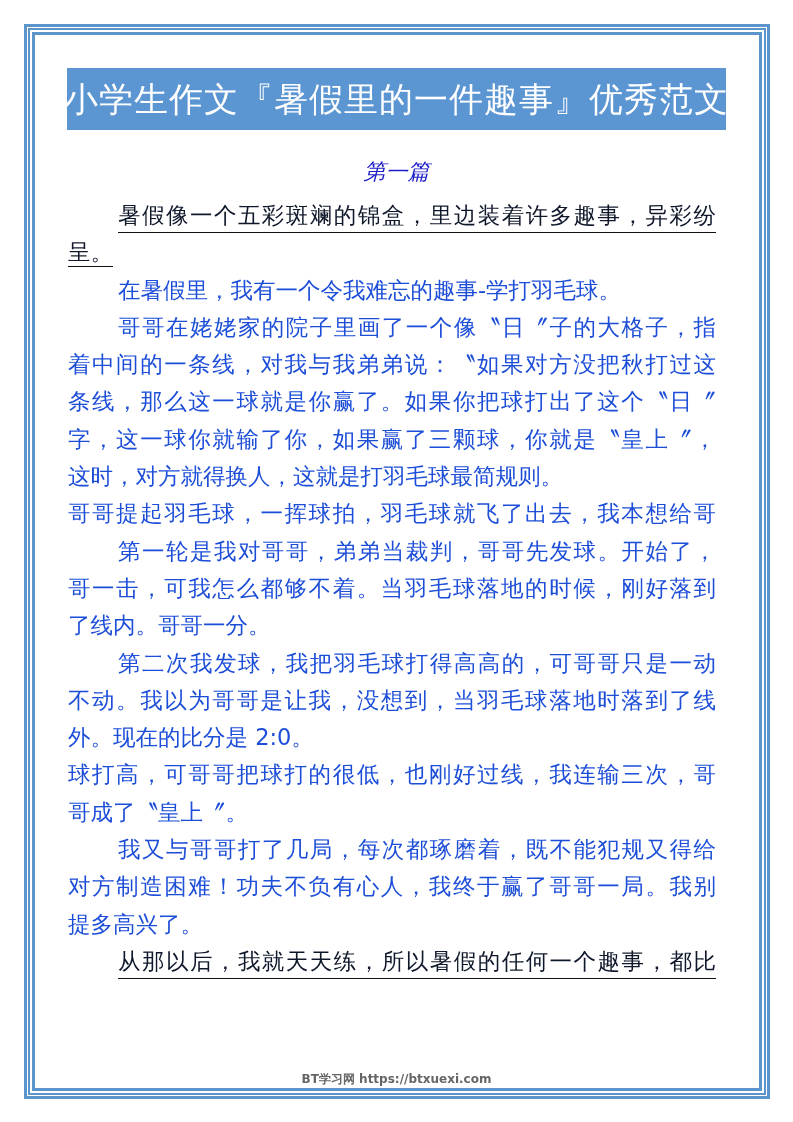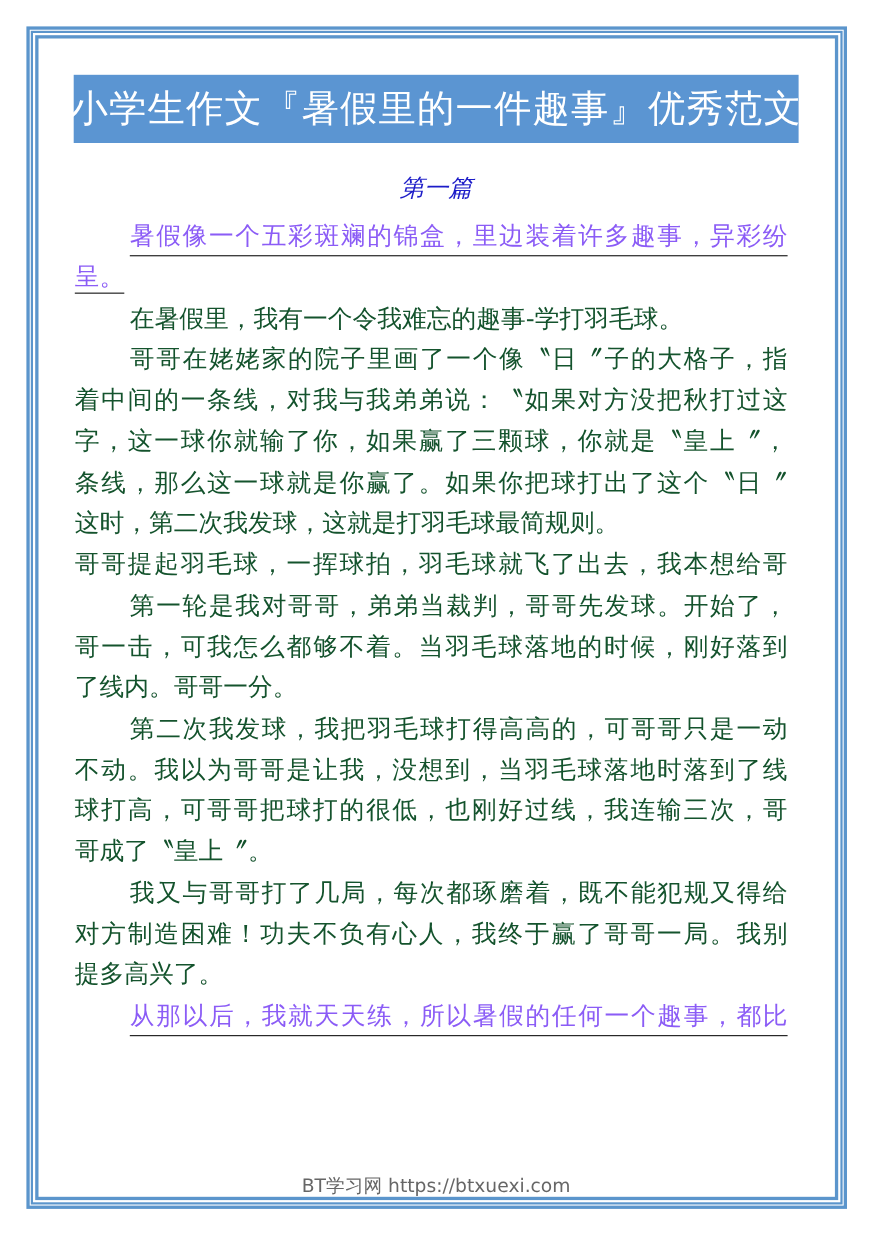--- a/index.html
+++ b/index.html
@@ -4,27 +4,27 @@
 <style>
   html, body { margin: 0; padding: 0; background: #ffffff; }
   body { width: 793px; height: 1122px; position: relative; overflow: hidden; font-family: "DejaVu Sans", "Liberation Sans", sans-serif; }
   .frame-outer { position: absolute; left: 24px; top: 24px; width: 746px; height: 1075px; box-sizing: border-box; border: 3px solid #5b95cc; }
   .frame-mid { position: absolute; left: 28px; top: 28px; width: 738px; height: 1067px; box-sizing: border-box; border: 2px solid #5b95cc; }
   .frame-inner { position: absolute; left: 32px; top: 32px; width: 730px; height: 1059px; box-sizing: border-box; border: 3px solid #5b95cc; }
   .title-box { position: absolute; left: 67px; top: 68px; width: 659px; height: 62px; background: #5b95d2; display: flex; align-items: center; justify-content: center; }
   .title-text { color: #ffffff; font-family: "DejaVu Serif", "Liberation Serif", serif; font-size: 34px; letter-spacing: 1px; white-space: nowrap; line-height: 1; }
   .section-heading { position: absolute; left: 0; width: 793px; top: 158px; text-align: center; color: #1c1cc8; font-size: 22px; line-height: 28px; font-style: italic; }
   .body { position: absolute; left: 68px; top: 199px; width: 648px; }
-  .line { height: 37.3px; line-height: 32px; font-size: 22.5px; color: #14532d; white-space: nowrap; text-align: justify; text-align-last: justify; }
+  .line { height: 37.3px; line-height: 32px; font-size: 22.5px; color: #1d4ed8; white-space: nowrap; text-align: justify; text-align-last: justify; }
   .line.last { text-align-last: left; }
   .line.indent { padding-left: 50px; }
-  .line.red { color: #8b5cf6; }
+  .line.red { color: #0f172a; }
   .line.red span { border-bottom: 1.5px solid #111; padding-bottom: 1px; }
   .line.red.full span { display: block; }
-  .footer { position: absolute; left: 0; width: 793px; top: 1071px; text-align: center; color: #666666; font-size: 17px; line-height: 16px; }
+  .footer { position: absolute; left: 0; width: 793px; top: 1071px; text-align: center; color: #666666; font-size: 12px; line-height: 16px; font-weight: bold; }
 </style>
 </head>
 <body>
 
 <div class="frame-outer"></div>
 <div class="frame-mid"></div>
 <div class="frame-inner"></div>
 
 <div class="title-box">
   <span class="title-text">小学生作文『暑假里的一件趣事』优秀范文</span>
@@ -36,31 +36,32 @@
 
   <div class="line indent red full">
       <span>暑假像一个五彩斑斓的锦盒，里边装着许多趣事，异彩纷</span>
     </div>
   <div class="line red last"><span>呈。</span></div>
 
   <div class="line indent last">在暑假里，我有一个令我难忘的趣事-学打羽毛球。</div>
 
   <div class="line indent">哥哥在姥姥家的院子里画了一个像〝日〞子的大格子，指</div>
   <div class="line">着中间的一条线，对我与我弟弟说：〝如果对方没把秋打过这</div>
+  <div class="line">条线，那么这一球就是你赢了。如果你把球打出了这个〝日〞</div>
   <div class="line">字，这一球你就输了你，如果赢了三颗球，你就是〝皇上〞，</div>
-  <div class="line">条线，那么这一球就是你赢了。如果你把球打出了这个〝日〞</div>
-  <div class="line last">这时，第二次我发球，这就是打羽毛球最简规则。</div>
+  <div class="line last">这时，对方就得换人，这就是打羽毛球最简规则。</div>
 
   <div class="line">哥哥提起羽毛球，一挥球拍，羽毛球就飞了出去，我本想给哥</div>
   <div class="line indent">第一轮是我对哥哥，弟弟当裁判，哥哥先发球。开始了，</div>
   <div class="line">哥一击，可我怎么都够不着。当羽毛球落地的时候，刚好落到</div>
   <div class="line last">了线内。哥哥一分。</div>
 
   <div class="line indent">第二次我发球，我把羽毛球打得高高的，可哥哥只是一动</div>
   <div class="line">不动。我以为哥哥是让我，没想到，当羽毛球落地时落到了线</div>
+  <div class="line last">外。现在的比分是 2:0。</div>
 
   <div class="line">球打高，可哥哥把球打的很低，也刚好过线，我连输三次，哥</div>
   <div class="line last">哥成了〝皇上〞。</div>
 
   <div class="line indent">我又与哥哥打了几局，每次都琢磨着，既不能犯规又得给</div>
   <div class="line">对方制造困难！功夫不负有心人，我终于赢了哥哥一局。我别</div>
   <div class="line last">提多高兴了。</div>
 
   <div class="line indent red full">
       <span>从那以后，我就天天练，所以暑假的任何一个趣事，都比</span>

